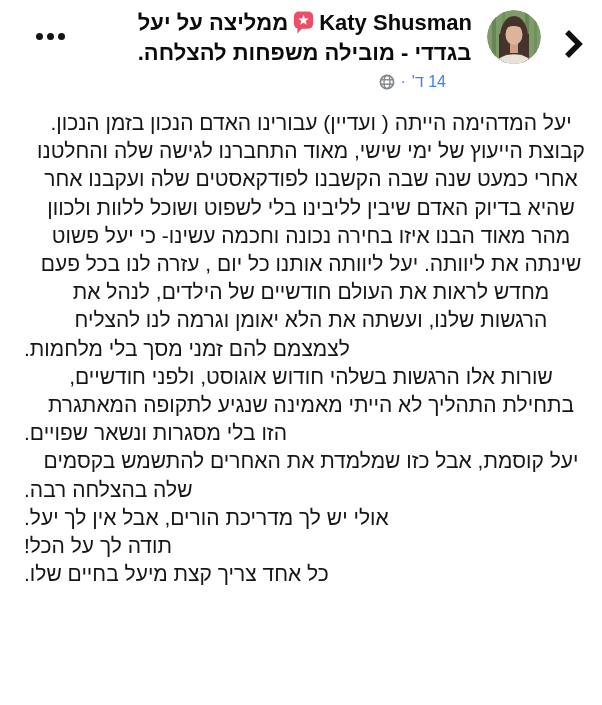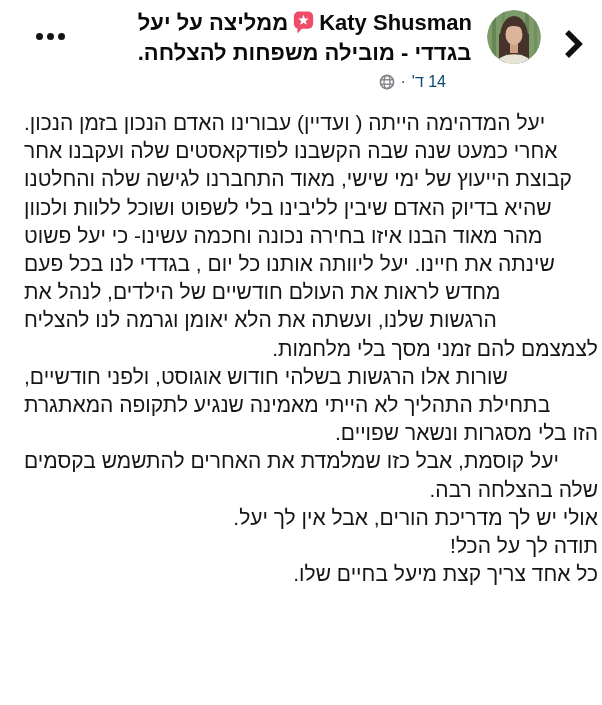--- a/index.html
+++ b/index.html
@@ -23,34 +23,34 @@
   }
   .header-text{
     position:absolute;right:130px;top:8px;width:max-content;max-width:365px;
     direction:rtl;text-align:left;
     font-size:22px;line-height:30px;font-weight:700;color:#0a0a0a;
   }
   .author-name{unicode-bidi:isolate;cursor:pointer;}
   .recommend-badge{vertical-align:-4px;margin:0 5px;}
   .timestamp-row{
     direction:rtl;text-align:right;padding-right:26px;margin-top:4px;
-    font-size:16px;line-height:20px;font-weight:400;color:#0c4a6e;
+    font-size:16px;line-height:20px;font-weight:400;color:#3b82f6;
     display:block;cursor:pointer;
   }
   .timestamp-row .sep{margin:0 6px;}
   .globe{vertical-align:-3px;}
   
   .post-body{
     position:absolute;top:109px;left:0;right:0;
     direction:rtl;color:#161616;
     font-size:21px;line-height:28.2px;
     padding:0 4px 0 24px;
   }
-  .body-line{text-align:left;white-space:nowrap;}
-  .body-line.center{text-align:right;white-space:normal;}
+  .body-line{text-align:center;white-space:nowrap;}
+  .body-line.center{text-align:left;white-space:normal;}
 </style>
 </head>
 <body>
 
 <div class="canvas">
 
   <div class="more-dots" title="">
     <span class="dot"></span>
     <span class="dot"></span>
     <span class="dot"></span>
@@ -98,25 +98,25 @@
           <circle cx="8" cy="8" r="6.6" fill="none" stroke="#82868b" stroke-width="1.7"></circle>
           <ellipse cx="8" cy="8" rx="3" ry="6.6" fill="none" stroke="#82868b" stroke-width="1.4"></ellipse>
           <line x1="1.6" y1="5.8" x2="14.4" y2="5.8" stroke="#82868b" stroke-width="1.4"></line>
           <line x1="1.6" y1="10.2" x2="14.4" y2="10.2" stroke="#82868b" stroke-width="1.4"></line>
         </svg>
     </span>
   </div>
 
   <div class="post-body">
       <div class="body-line">יעל המדהימה הייתה ( ועדיין) עבורינו האדם הנכון בזמן הנכון.</div>
+      <div class="body-line">קבוצת הייעוץ של ימי שישי, מאוד התחברנו לגישה שלה והחלטנו</div>
       <div class="body-line">אחרי כמעט שנה שבה הקשבנו לפודקאסטים שלה ועקבנו אחר</div>
-      <div class="body-line">קבוצת הייעוץ של ימי שישי, מאוד התחברנו לגישה שלה והחלטנו</div>
       <div class="body-line">שהיא בדיוק האדם שיבין לליבינו בלי לשפוט ושוכל ללוות ולכוון</div>
       <div class="body-line">מהר מאוד הבנו איזו בחירה נכונה וחכמה עשינו- כי יעל פשוט</div>
-      <div class="body-line">שינתה את חיינו. יעל ליוותה אותנו כל יום , בגדדי לנו בכל פעם</div>
+      <div class="body-line">שינתה את ליוותה. יעל ליוותה אותנו כל יום , עזרה לנו בכל פעם</div>
       <div class="body-line">מחדש לראות את העולם חודשיים של הילדים, לנהל את</div>
       <div class="body-line">הרגשות שלנו, ועשתה את הלא יאומן וגרמה לנו להצליח</div>
       <div class="body-line center">לצמצמם להם זמני מסך בלי מלחמות.</div>
       <div class="body-line">שורות אלו הרגשות בשלהי חודוש אוגוסט, ולפני חודשיים,</div>
       <div class="body-line">בתחילת התהליך לא הייתי מאמינה שנגיע לתקופה המאתגרת</div>
       <div class="body-line center">הזו בלי מסגרות ונשאר שפויים.</div>
       <div class="body-line">יעל קוסמת, אבל כזו שמלמדת את האחרים להתשמש בקסמים</div>
       <div class="body-line center">שלה בהצלחה רבה.</div>
       <div class="body-line center">אולי יש לך מדריכת הורים, אבל אין לך יעל.</div>
       <div class="body-line center">תודה לך על הכל!</div>

